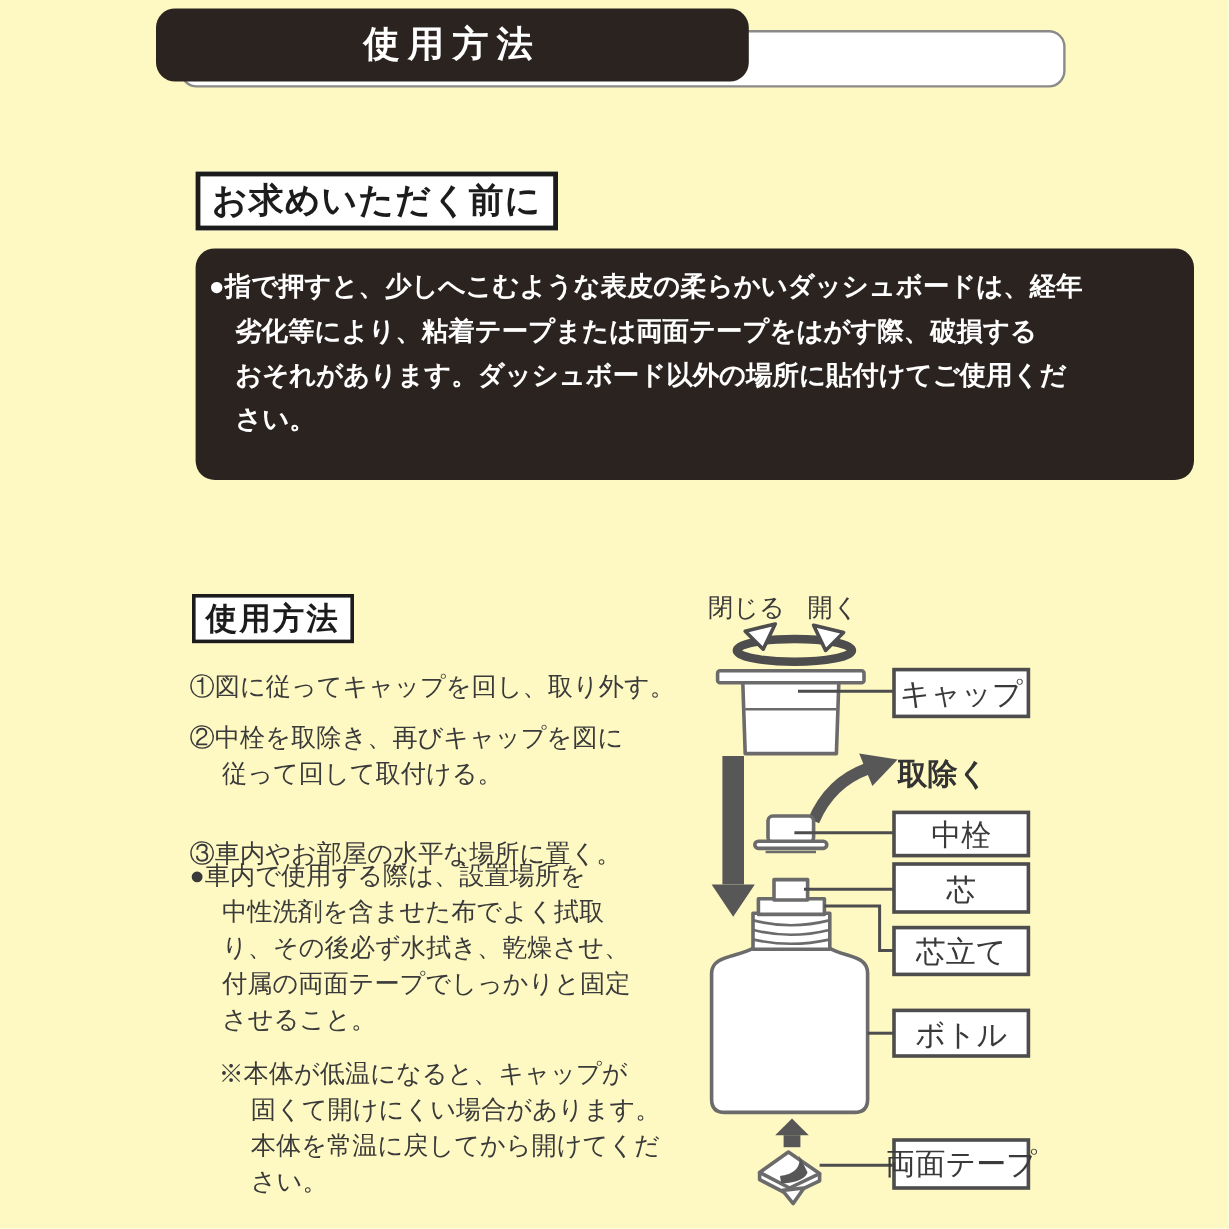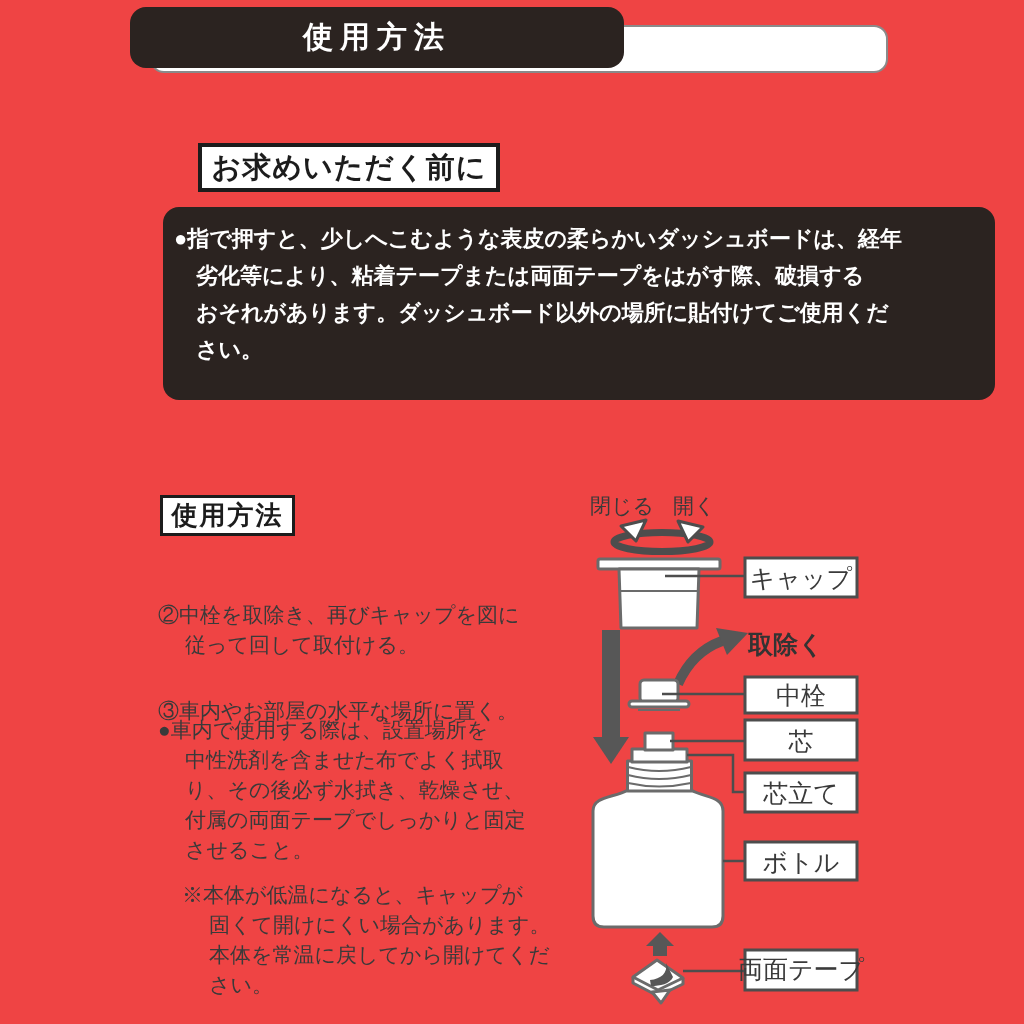--- a/index.html
+++ b/index.html
@@ -1,37 +1,37 @@
 <!DOCTYPE html>
 <html><head>
 <meta charset="utf-8">
 <style>
   html,body{margin:0;padding:0;background:#ffffff;}
   .page{
-    position:relative;width:1024px;height:1024px;background:#ef4444;overflow:hidden;
+    position:relative;width:1024px;height:1024px;background:#fef9c3;overflow:hidden;
     font-family:Liberation Serif, serif;color:#333333;
   }
   
   .header-pill{
     position:absolute;left:150px;top:25px;width:738px;height:48px;
     background:#ffffff;border:2px solid #8a8a8a;border-radius:14px;box-sizing:border-box;
   }
   .header-banner{
     position:absolute;left:130px;top:7px;width:494px;height:61px;
     background:#2b2320;border-radius:16px;
     display:flex;align-items:center;justify-content:center;
   }
   .header-banner span{color:#ffffff;font-size:30px;font-weight:bold;letter-spacing:7px;}
   
   .heading-box{
     position:absolute;background:#ffffff;box-sizing:border-box;
     display:flex;align-items:center;justify-content:center;
     font-weight:bold;color:#1c1c1c;
   }
-  .heading-before{left:163px;top:143px;width:302px;height:49px;border:4px solid #1c1c1c;font-size:29px;letter-spacing:1px;margin-left:35px;}
+  .heading-before{left:163px;top:143px;width:302px;height:49px;border:4px solid #1c1c1c;font-size:29px;letter-spacing:1px;}
   .heading-usage{left:160px;top:495px;width:135px;height:41px;border:3px solid #1c1c1c;font-size:26px;letter-spacing:2px;}
   
   .warning{
     position:absolute;left:163px;top:207px;width:832px;height:193px;
     background:#2b2320;border-radius:16px;box-sizing:border-box;
     padding:13px 12px 0 11px;overflow:hidden;
   }
   .warning p{
     margin:0;color:#ffffff;font-weight:bold;font-size:22px;line-height:37px;
     white-space:pre-line;padding-left:22px;text-indent:-22px;
@@ -77,20 +77,21 @@
 劣化等により、粘着テープまたは両面テープをはがす際、破損する
 おそれがあります。ダッシュボード以外の場所に貼付けてご使用くだ
 さい。</p>
 
   </div>
 
   <div class="heading-box heading-usage">
     <span>使用方法</span>
   </div>
 
+  <p class="txt" id="step1">①図に従ってキャップを回し、取り外す。</p>
   <p class="txt" id="step2">②中栓を取除き、再びキャップを図に
 従って回して取付ける。</p>
   <p class="txt" id="step3">③車内やお部屋の水平な場所に置く。</p>
   <p class="txt" id="note1">●車内で使用する際は、設置場所を
 中性洗剤を含ませた布でよく拭取
 り、その後必ず水拭き、乾燥させ、
 付属の両面テープでしっかりと固定
 させること。</p>
   <p class="txt" id="note2">※本体が低温になると、キャップが
 固くて開けにくい場合があります。

